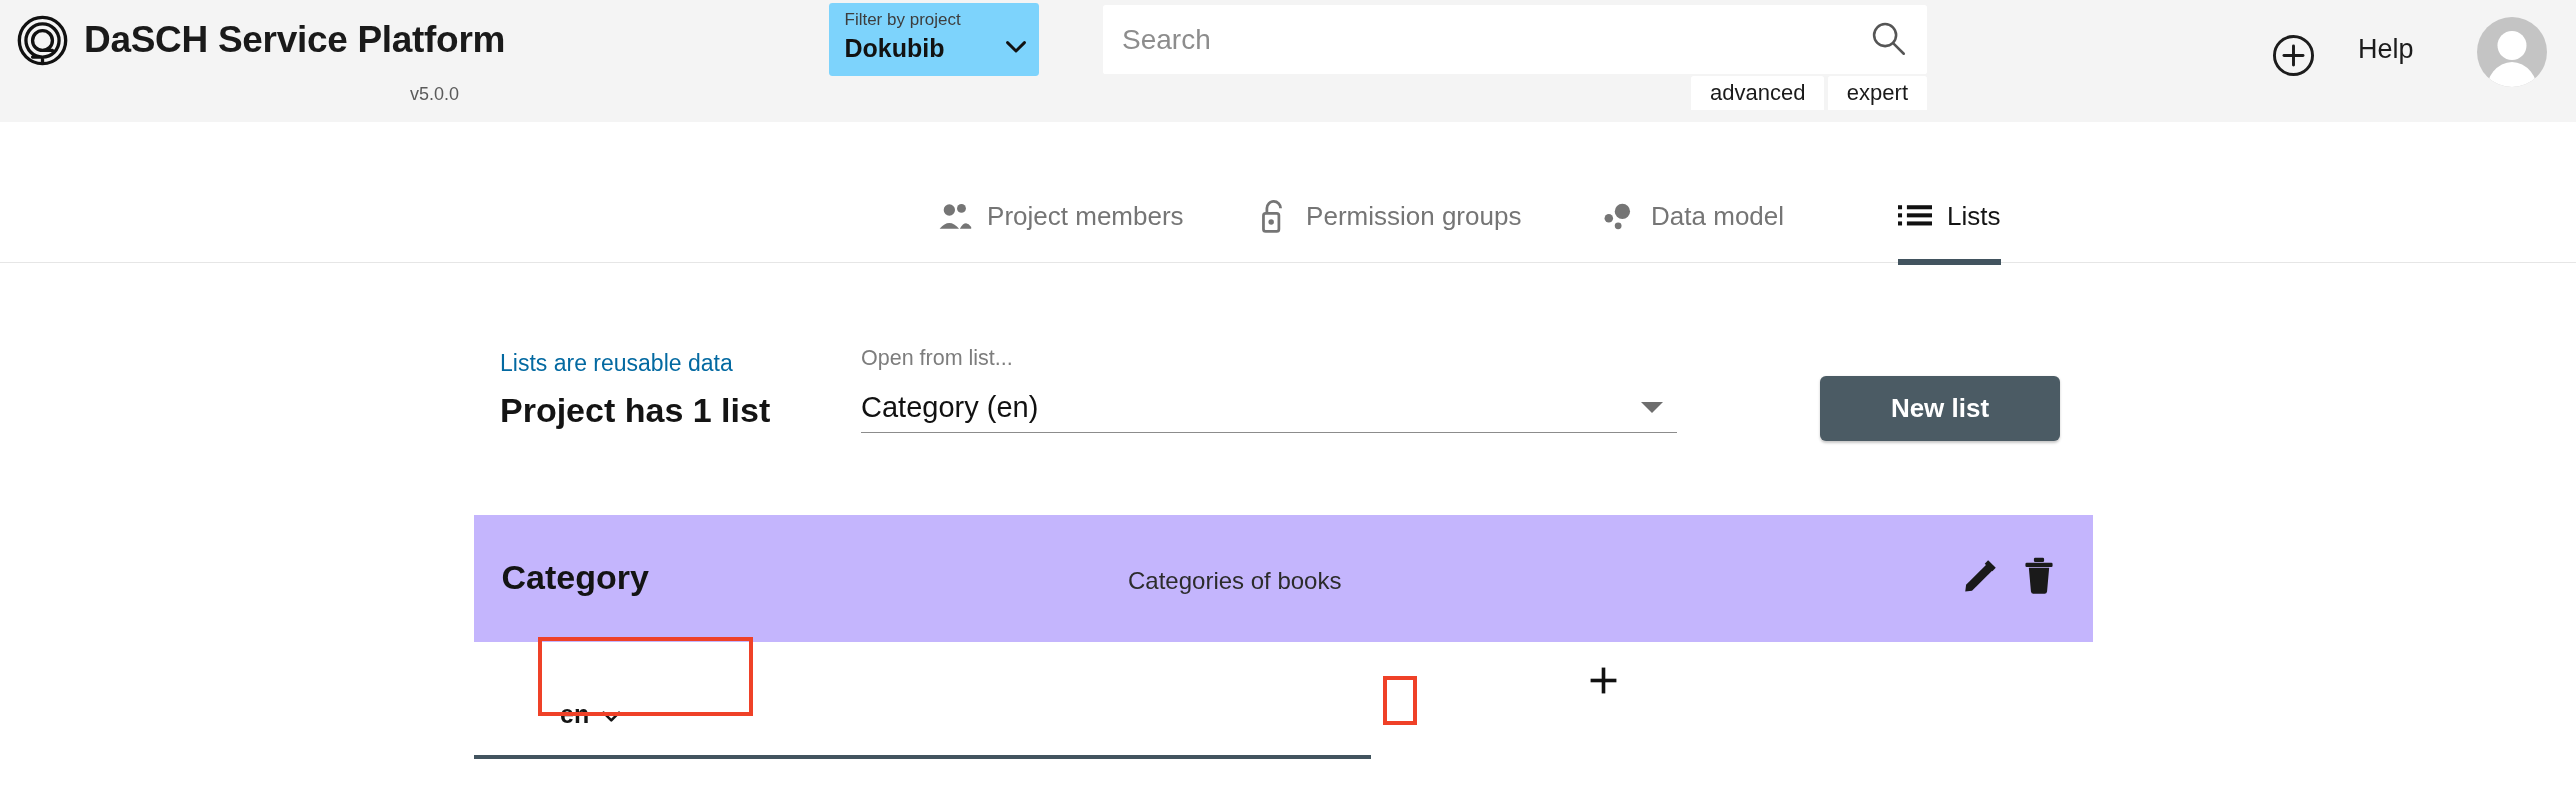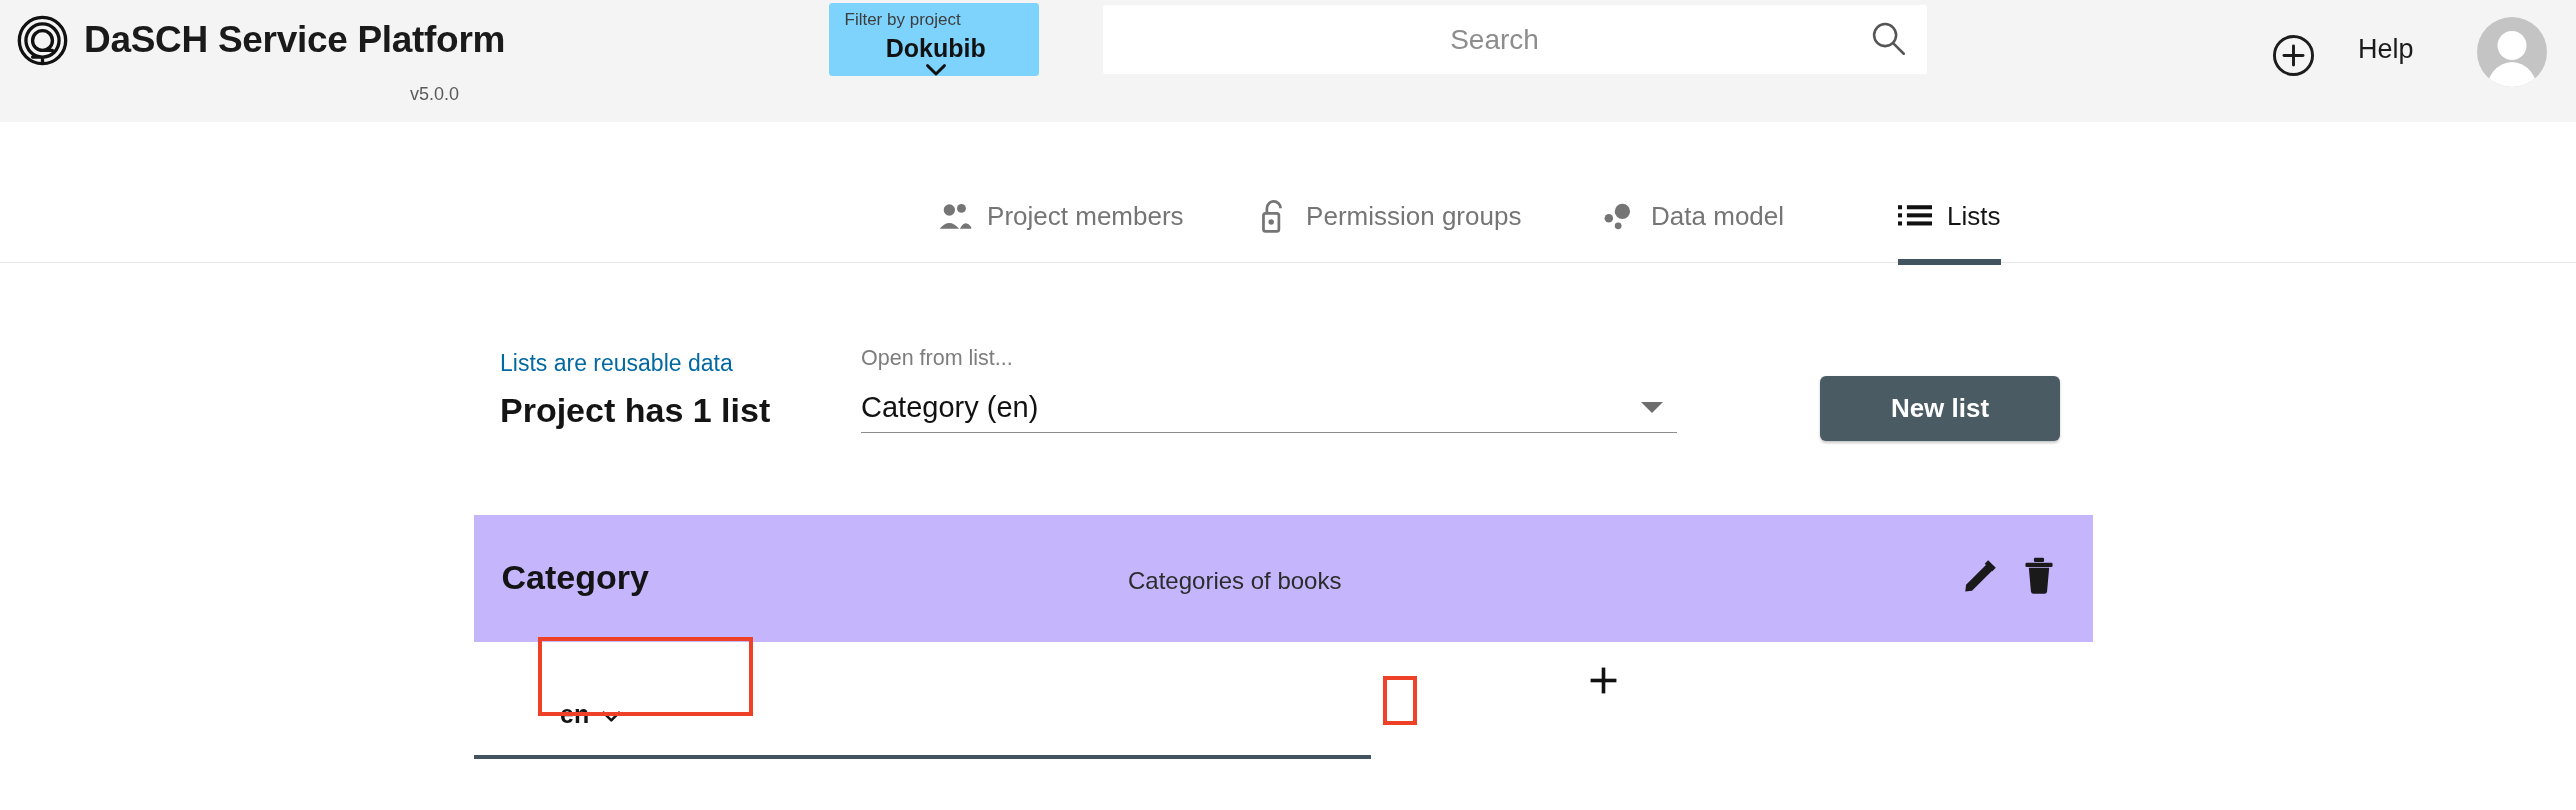--- a/index.html
+++ b/index.html
@@ -29,34 +29,34 @@
     font-size: 18px; color: #5a5a5a;
   }
 
   
   .filter-box {
     position: absolute; left: 829px; top: 3.4px; width: 210px; height: 73px;
     background: #7dd3fc; border-radius: 3.4px;
     padding: 6.9px 12px 0 15.5px;
   }
   .filter-label { font-size: 17px; color: #3d3d3d; line-height: 20.6px; }
-  .filter-value-row { display: flex; align-items: center; justify-content: space-between; margin-top: 3.4px; flex-direction: column; }
+  .filter-value-row { display: flex; align-items: center; justify-content: space-between; margin-top: 3.4px; }
   .filter-value { font-size: 25px; font-weight: bold; color: #121212; }
   .chev { width: 22px; height: 13.7px; }
 
   
   .searchbar {
     position: absolute; left: 1103px; top: 5.2px; width: 824px; height: 69px;
     background: #ffffff; border-radius: 2.6px;
     display: flex; align-items: center;
   }
   .search-input {
     border: 0; outline: 0; background: transparent;
     font-family: "Liberation Sans", sans-serif;
-    font-size: 28px; color: #111; padding-left: 19px; flex: 1; height: 100%; text-align: center;
+    font-size: 28px; color: #111; padding-left: 19px; flex: 1; height: 100%;
   }
   .search-input::placeholder { color: #8d8d8d; }
   .search-icon { width: 39px; height: 39px; margin-right: 19px; flex: none; }
 
   .mode-row { position: absolute; left: 1103px; top: 76px; width: 824px; height: 34px; display: flex; justify-content: flex-end; }
   .mode-btn {
     background: #fff; border: 0; border-radius: 2.6px 2.6px 0 0;
     font-family: "Liberation Sans", sans-serif;
     font-size: 22px; color: #1a1a1a; cursor: pointer;
     padding: 0 19px; height: 34px; margin-left: 3.4px;
@@ -210,20 +210,24 @@
     <div class="searchbar">
       <input class="search-input" type="text" placeholder="Search" style="">
       <span>
         <svg class="search-icon" viewBox="0 0 46 46" aria-hidden="true">
           <circle cx="19" cy="19" r="13" fill="none" stroke="#555" stroke-width="3"></circle>
           <line x1="29" y1="29" x2="41" y2="41" stroke="#555" stroke-width="3" stroke-linecap="round"></line>
         </svg>
       </span>
     </div>
 
+    <div class="mode-row">
+      <button class="mode-btn">advanced</button>
+      <button class="mode-btn">expert</button>
+    </div>
 
     <button class="plus-circle-btn">
       <span>
         <svg width="45" height="45" viewBox="0 0 52 52" aria-hidden="true">
           <circle cx="26" cy="26" r="22" fill="none" stroke="#1c1c1c" stroke-width="3.4"></circle>
           <line x1="26" y1="15" x2="26" y2="37" stroke="#1c1c1c" stroke-width="3.4" stroke-linecap="round"></line>
           <line x1="15" y1="26" x2="37" y2="26" stroke="#1c1c1c" stroke-width="3.4" stroke-linecap="round"></line>
         </svg>
       </span>
     </button>

